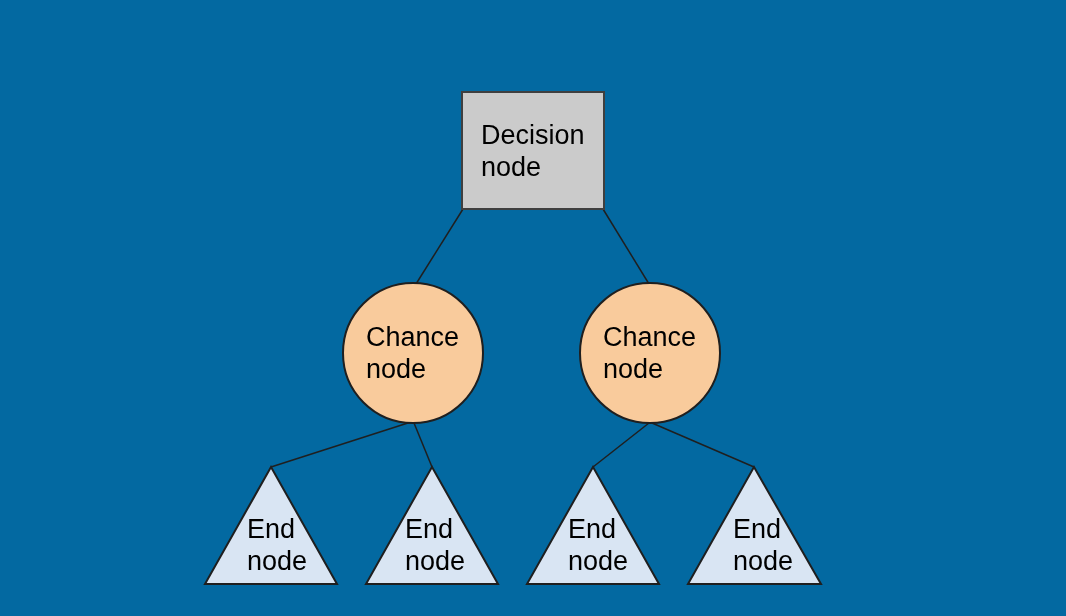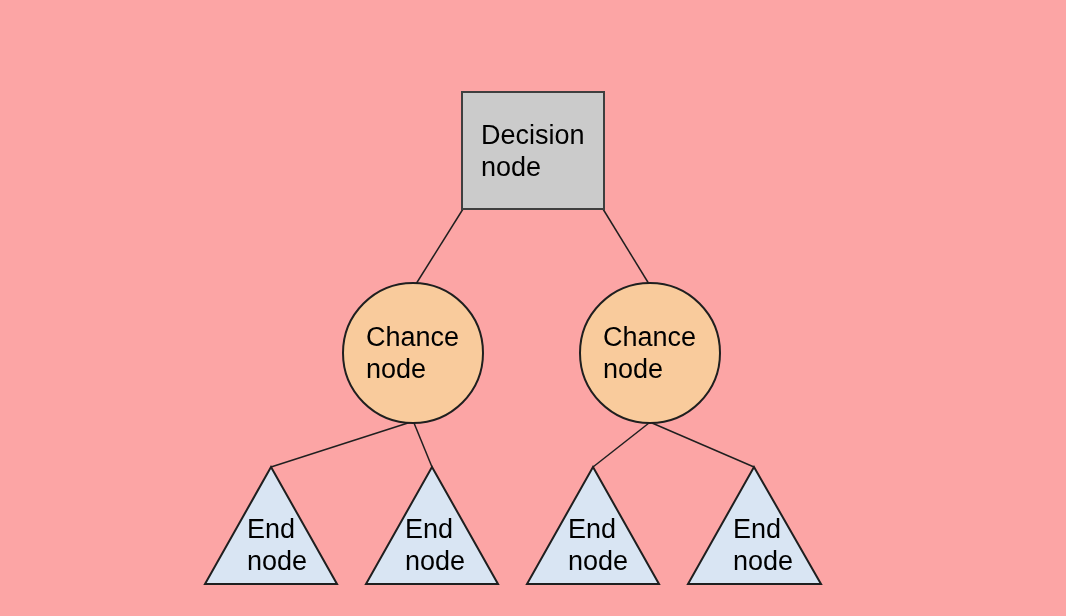--- a/index.html
+++ b/index.html
@@ -4,21 +4,21 @@
 <style>
   html, body {
     margin: 0;
     padding: 0;
     background: #ffffff;
   }
   .canvas {
     position: relative;
     width: 1066px;
     height: 616px;
-    background: #fca5a5;
+    background: #0369a1;
     overflow: hidden;
     font-family: "Liberation Sans", sans-serif;
   }
   .canvas svg {
     position: absolute;
     left: 0;
     top: 0;
   }
   .node-label {
     position: absolute;

